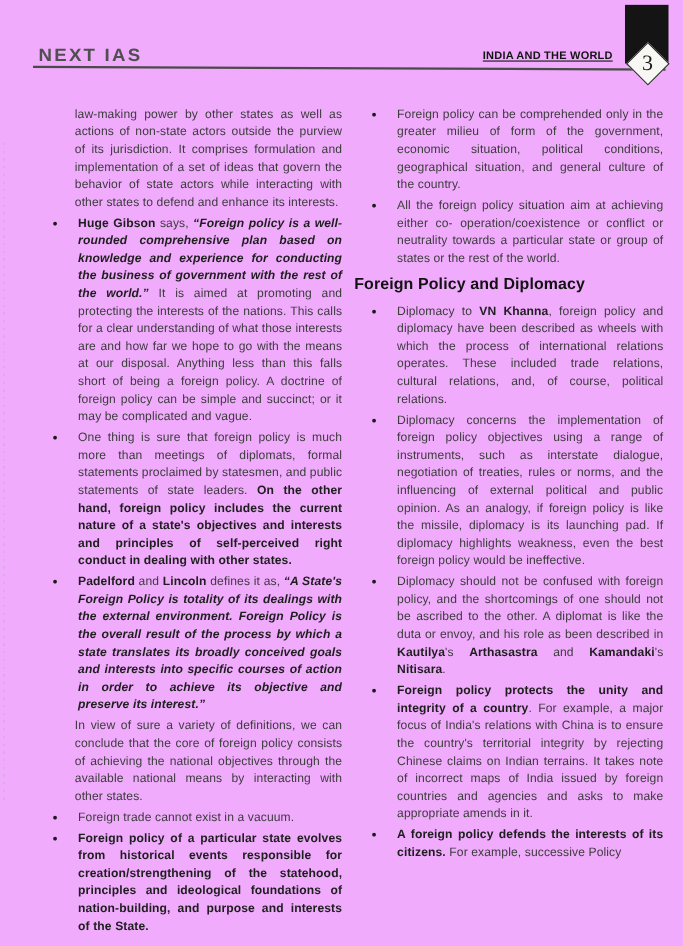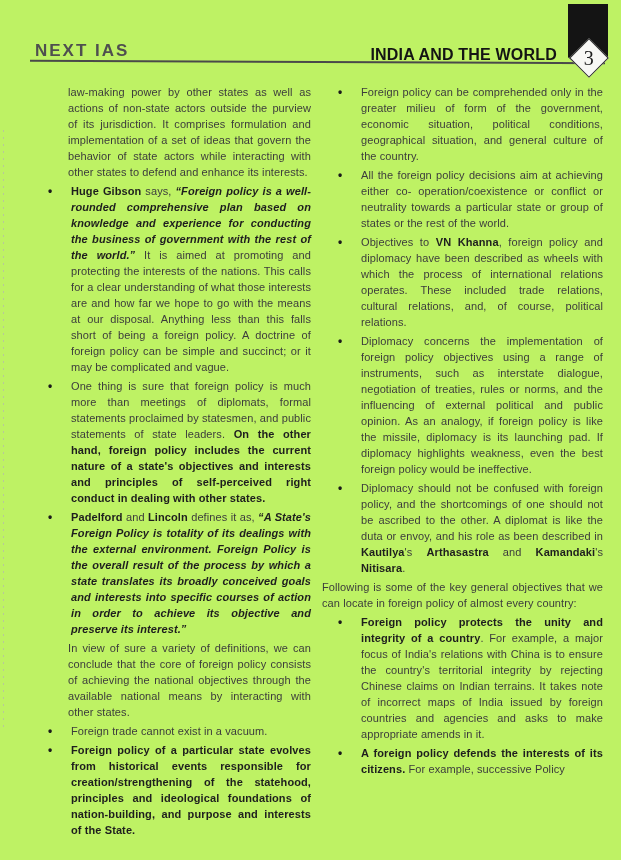--- a/index.html
+++ b/index.html
@@ -1,41 +1,42 @@
 <!DOCTYPE html>
 <html><head>
 <meta charset="utf-8">
 <style>
   html,body{margin:0;padding:0;background:#e9e9e7;}
   .page{
     position:relative;
     width:621px;height:860px;
     margin:0 auto;
-    background:#bef264;
+    background:#f0abfc;
     font-family:"Liberation Sans", sans-serif;
     overflow:hidden;
     box-shadow:0 0 4px rgba(0,0,0,.25);
   }
   .page-edge{
     position:absolute;left:3px;top:130px;height:600px;width:1px;
     background:repeating-linear-gradient(to bottom,#b5b5b0 0 2px,transparent 2px 7px);
     opacity:.7;
   }
   
   .logo{
     position:absolute;top:41px;left:35px;
     font-size:17px;font-weight:800;letter-spacing:2px;
     color:#4f4f4f;
     transform:scaleY(.95);
   }
   .section-title{
     position:absolute;top:46px;left:0;width:557px;
     text-align:right;
-    font-size:16px;font-weight:700;color:#141414;
+    font-size:10px;font-weight:700;color:#141414;
     letter-spacing:.2px;
+    text-decoration:underline;
   }
   .header-rule{
     position:absolute;top:61px;left:30px;width:575px;height:1.6px;
     background:#4a4a4a;transform:rotate(.25deg);
   }
   .badge-ribbon{
     position:absolute;left:568px;top:4px;width:40px;height:70px;
     background:#141414;
     clip-path:polygon(0 0,100% 0,100% 76%,50% 100%,0 76%);
   }
@@ -44,21 +45,21 @@
     background:#f7f7f4;border:1.5px solid #2b2b2b;
     transform:rotate(45deg);
     display:flex;align-items:center;justify-content:center;
   }
   .badge-number{
     transform:rotate(-45deg);
     font-family:"Liberation Serif", serif;
     font-size:20px;color:#1c1c1c;
   }
   
-  .col{position:absolute;top:84px;}
+  .col{position:absolute;top:96px;}
   .col-left{left:45px;width:266px;}
   .col-right{left:322px;width:281px;}
   .block{display:flex;margin:0 0 3px 0;}
   .para .txt{margin:0;}
   .para.indent{margin-left:23px;}
   .bullet .marker{
     flex:none;width:23px;padding-left:3px;
     font-size:12px;line-height:16px;color:#1a1a1a;
   }
   .col-right .bullet{padding-left:13px;}
@@ -121,36 +122,34 @@
           <div class="txt"><span class="b">Foreign policy of a particular state evolves from historical events responsible for creation/strengthening of the statehood, principles and ideological foundations of nation-building, and purpose and interests of the State.</span></div>
         </div>
       </div>
     <div class="col col-right">
         <div class="block bullet">
           <span class="marker" style="font-weight: 700;">•</span>
           <div class="txt"><span>Foreign policy can be comprehended only in the greater milieu of form of the government, economic situation, political conditions, geographical situation, and general culture of the country.</span></div>
         </div>
         <div class="block bullet">
           <span class="marker" style="font-weight: 700;">•</span>
-          <div class="txt"><span>All the foreign policy decisions aim at achieving either co- operation/coexistence or conflict or neutrality towards a particular state or group of states or the rest of the world.</span></div>
+          <div class="txt"><span>All the foreign policy situation aim at achieving either co- operation/coexistence or conflict or neutrality towards a particular state or group of states or the rest of the world.</span></div>
         </div>
+        <div class="heading">Foreign Policy and Diplomacy</div>
         <div class="block bullet">
           <span class="marker" style="font-weight: 700;">•</span>
-          <div class="txt"><span>Objectives to </span><span class="b">VN Khanna</span><span>, foreign policy and diplomacy have been described as wheels with which the process of international relations operates. These included trade relations, cultural relations, and, of course, political relations.</span></div>
+          <div class="txt"><span>Diplomacy to </span><span class="b">VN Khanna</span><span>, foreign policy and diplomacy have been described as wheels with which the process of international relations operates. These included trade relations, cultural relations, and, of course, political relations.</span></div>
         </div>
         <div class="block bullet">
           <span class="marker" style="font-weight: 700;">•</span>
           <div class="txt"><span>Diplomacy concerns the implementation of foreign policy objectives using a range of instruments, such as interstate dialogue, negotiation of treaties, rules or norms, and the influencing of external political and public opinion. As an analogy, if foreign policy is like the missile, diplomacy is its launching pad. If diplomacy highlights weakness, even the best foreign policy would be ineffective.</span></div>
         </div>
         <div class="block bullet">
           <span class="marker" style="font-weight: 700;">•</span>
           <div class="txt"><span>Diplomacy should not be confused with foreign policy, and the shortcomings of one should not be ascribed to the other. A diplomat is like the duta or envoy, and his role as been described in </span><span class="b">Kautilya</span><span>'s </span><span class="b">Arthasastra</span><span> and </span><span class="b">Kamandaki</span><span>'s </span><span class="b">Nitisara</span><span>.</span></div>
-        </div>
-        <div class="block para">
-          <div class="txt"><span>Following is some of the key general objectives that we can locate in foreign policy of almost every country:</span></div>
         </div>
         <div class="block bullet">
           <span class="marker" style="font-weight: 700;">•</span>
           <div class="txt"><span class="b">Foreign policy protects the unity and integrity of a country</span><span>. For example, a major focus of India's relations with China is to ensure the country's territorial integrity by rejecting Chinese claims on Indian terrains. It takes note of incorrect maps of India issued by foreign countries and agencies and asks to make appropriate amends in it.</span></div>
         </div>
         <div class="block bullet">
           <span class="marker" style="font-weight: 700;">•</span>
           <div class="txt"><span class="b">A foreign policy defends the interests of its citizens.</span><span> For example, successive Policy</span></div>
         </div>
       </div>

